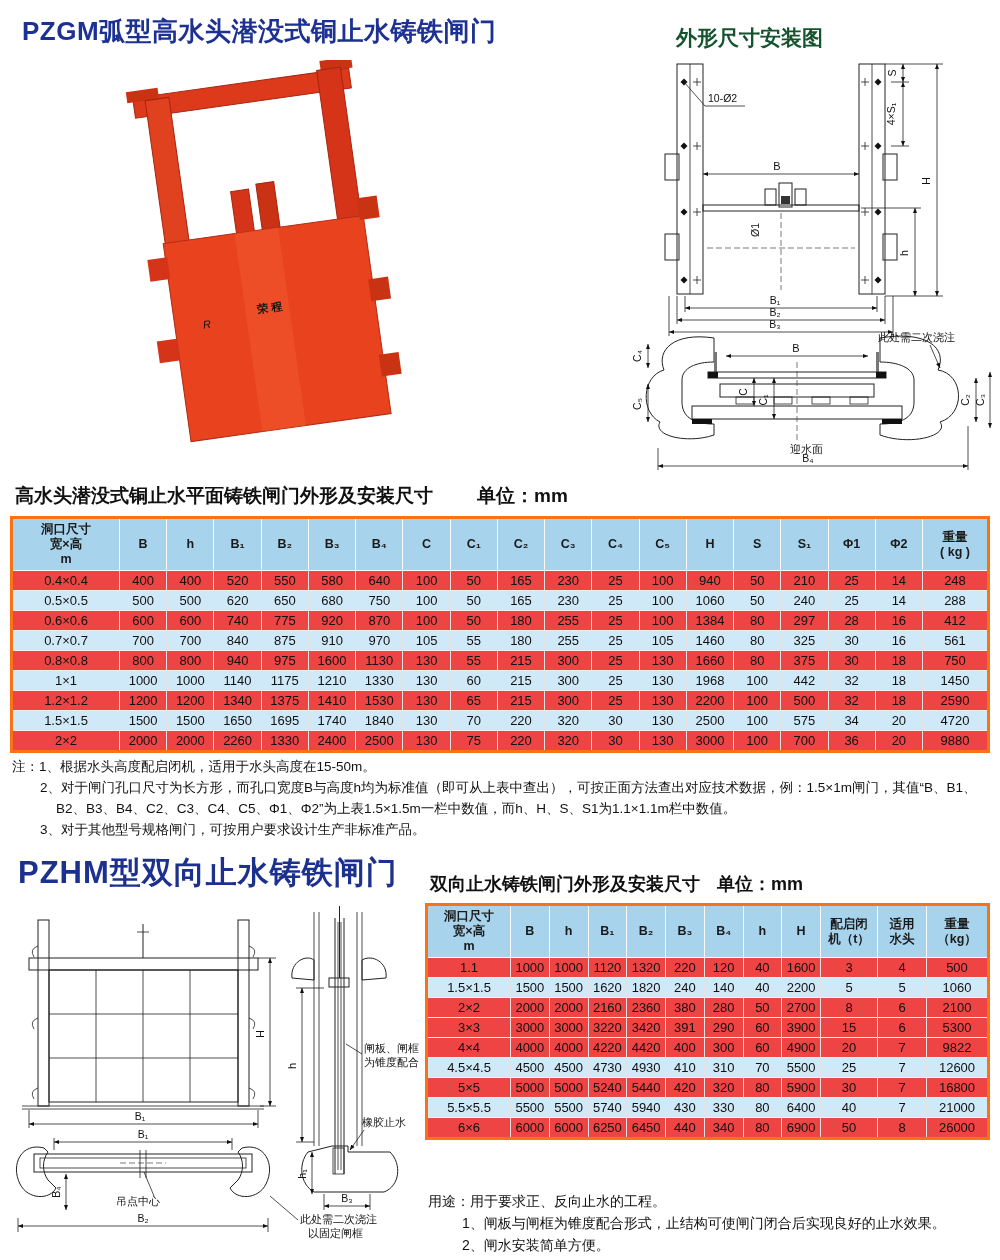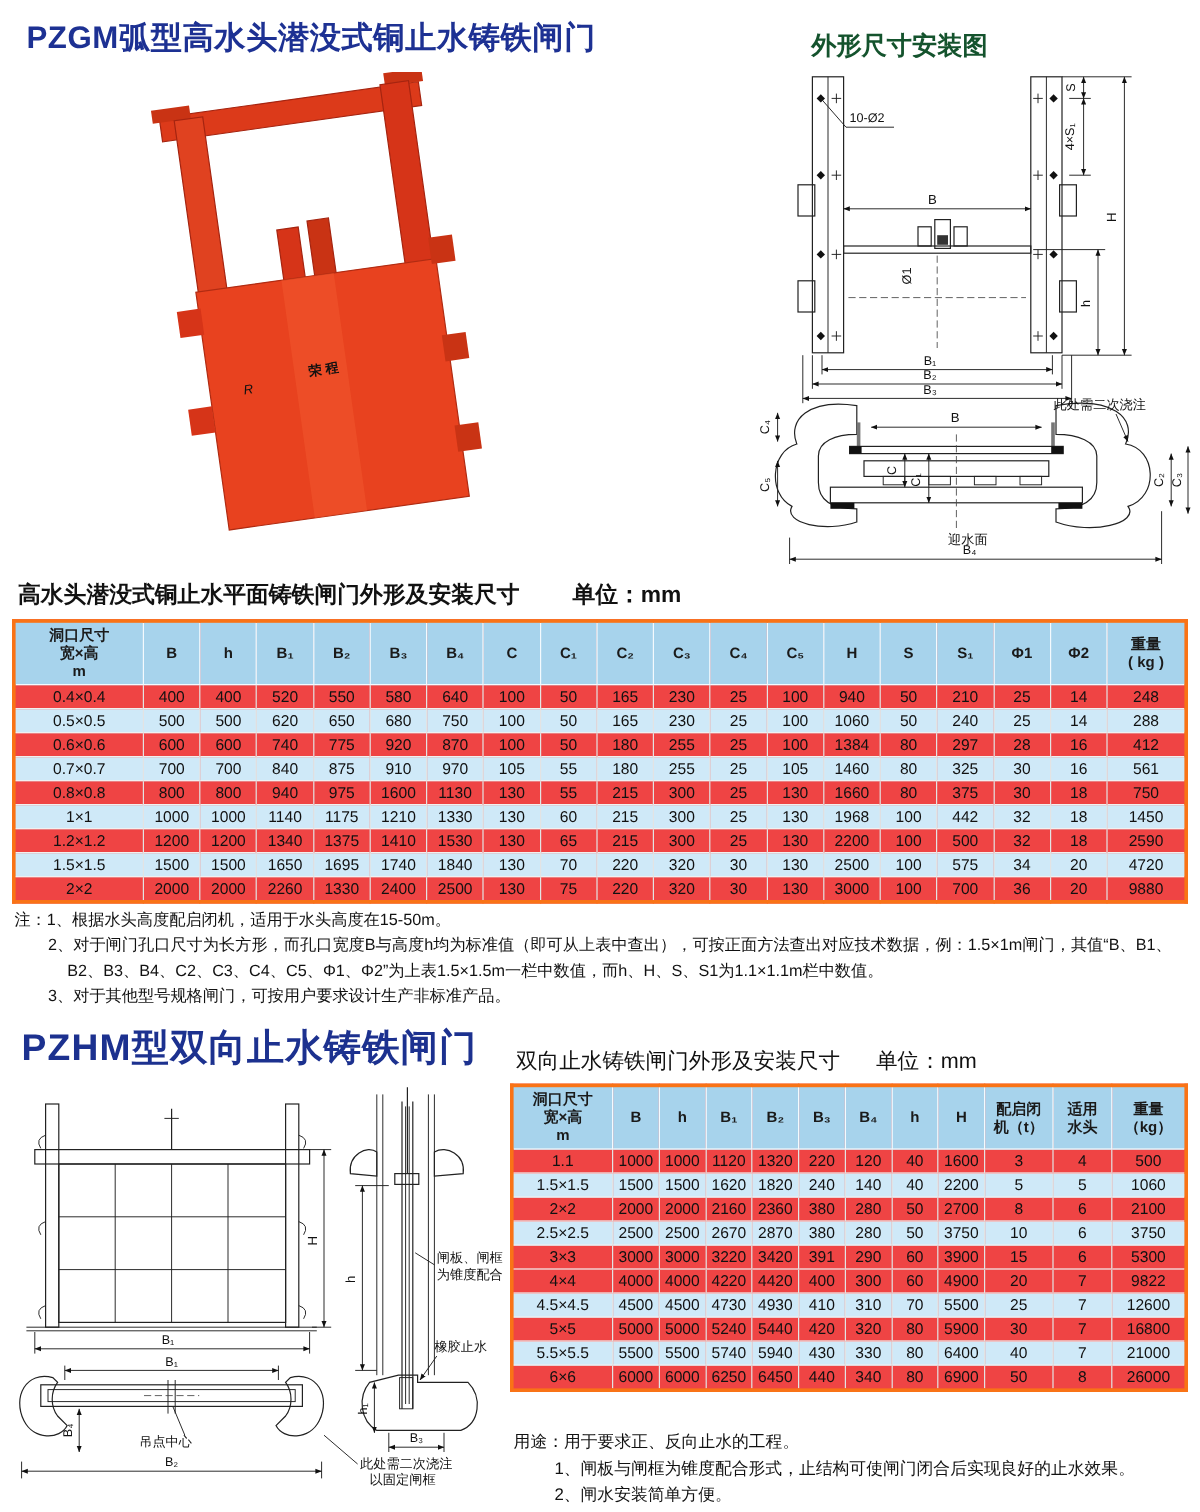--- a/index.html
+++ b/index.html
@@ -2,21 +2,21 @@
 <html><head>
 <meta charset="utf-8">
 <style>
   html,body{margin:0;padding:0;background:#fff;}
   .page{position:relative;width:1000px;height:1260px;background:#fff;overflow:hidden;
         font-family:"Liberation Sans",sans-serif;color:#111;}
   .abs{position:absolute;}
   .title1{left:22px;top:14px;font-size:26px;font-weight:700;color:#1d3193;letter-spacing:0.5px;}
   .diagTitle{left:676px;top:24px;font-size:21px;font-weight:700;color:#14532d;}
   .cap1{left:15px;top:483px;font-size:19px;font-weight:600;display:flex;gap:44px;}
-  .cap2{left:430px;top:872px;font-size:18px;font-weight:400;display:flex;gap:30px;}
+  .cap2{left:430px;top:872px;font-size:18px;font-weight:700;display:flex;gap:17px;}
   .title2{left:18px;top:852px;font-family:Liberation Sans, sans-serif;font-size:31px;font-weight:700;color:#1c318f;letter-spacing:1px;}
   .spec{border-collapse:collapse;table-layout:fixed;background:#ef4444;border:3px solid #f97316;}
   .spec th{background:#a7d3ec;font-weight:700;font-size:12.5px;line-height:15px;
            border:1px solid #f4fafe;white-space:pre-line;padding:3px 0;color:#1a1a1a;}
   .spec td{font-size:13px;text-align:center;height:19px;padding:0;
            border-left:1px solid #e3e3e3;border-right:1px solid #e3e3e3;border-top:1px solid #f0f0f0;}
   .spec tr.alt td{background:#cfe9f8;}
   .t1{left:10px;top:516px;width:980px;}
   .t1 th:first-child{width:106px;} .t1 th:last-child{width:64px;}
   .t2{left:425px;top:903px;width:565px;}
@@ -558,34 +558,20 @@
           <td>2160</td>
           <td>2360</td>
           <td>380</td>
           <td>280</td>
           <td>50</td>
           <td>2700</td>
           <td>8</td>
           <td>6</td>
           <td>2100</td>
         </tr>
-        <tr class="alt">
-          <td>2.5×2.5</td>
-          <td>2500</td>
-          <td>2500</td>
-          <td>2670</td>
-          <td>2870</td>
-          <td>380</td>
-          <td>280</td>
-          <td>50</td>
-          <td>3750</td>
-          <td>10</td>
-          <td>6</td>
-          <td>3750</td>
-        </tr>
         <tr>
           <td>3×3</td>
           <td>3000</td>
           <td>3000</td>
           <td>3220</td>
           <td>3420</td>
           <td>391</td>
           <td>290</td>
           <td>60</td>
           <td>3900</td>

